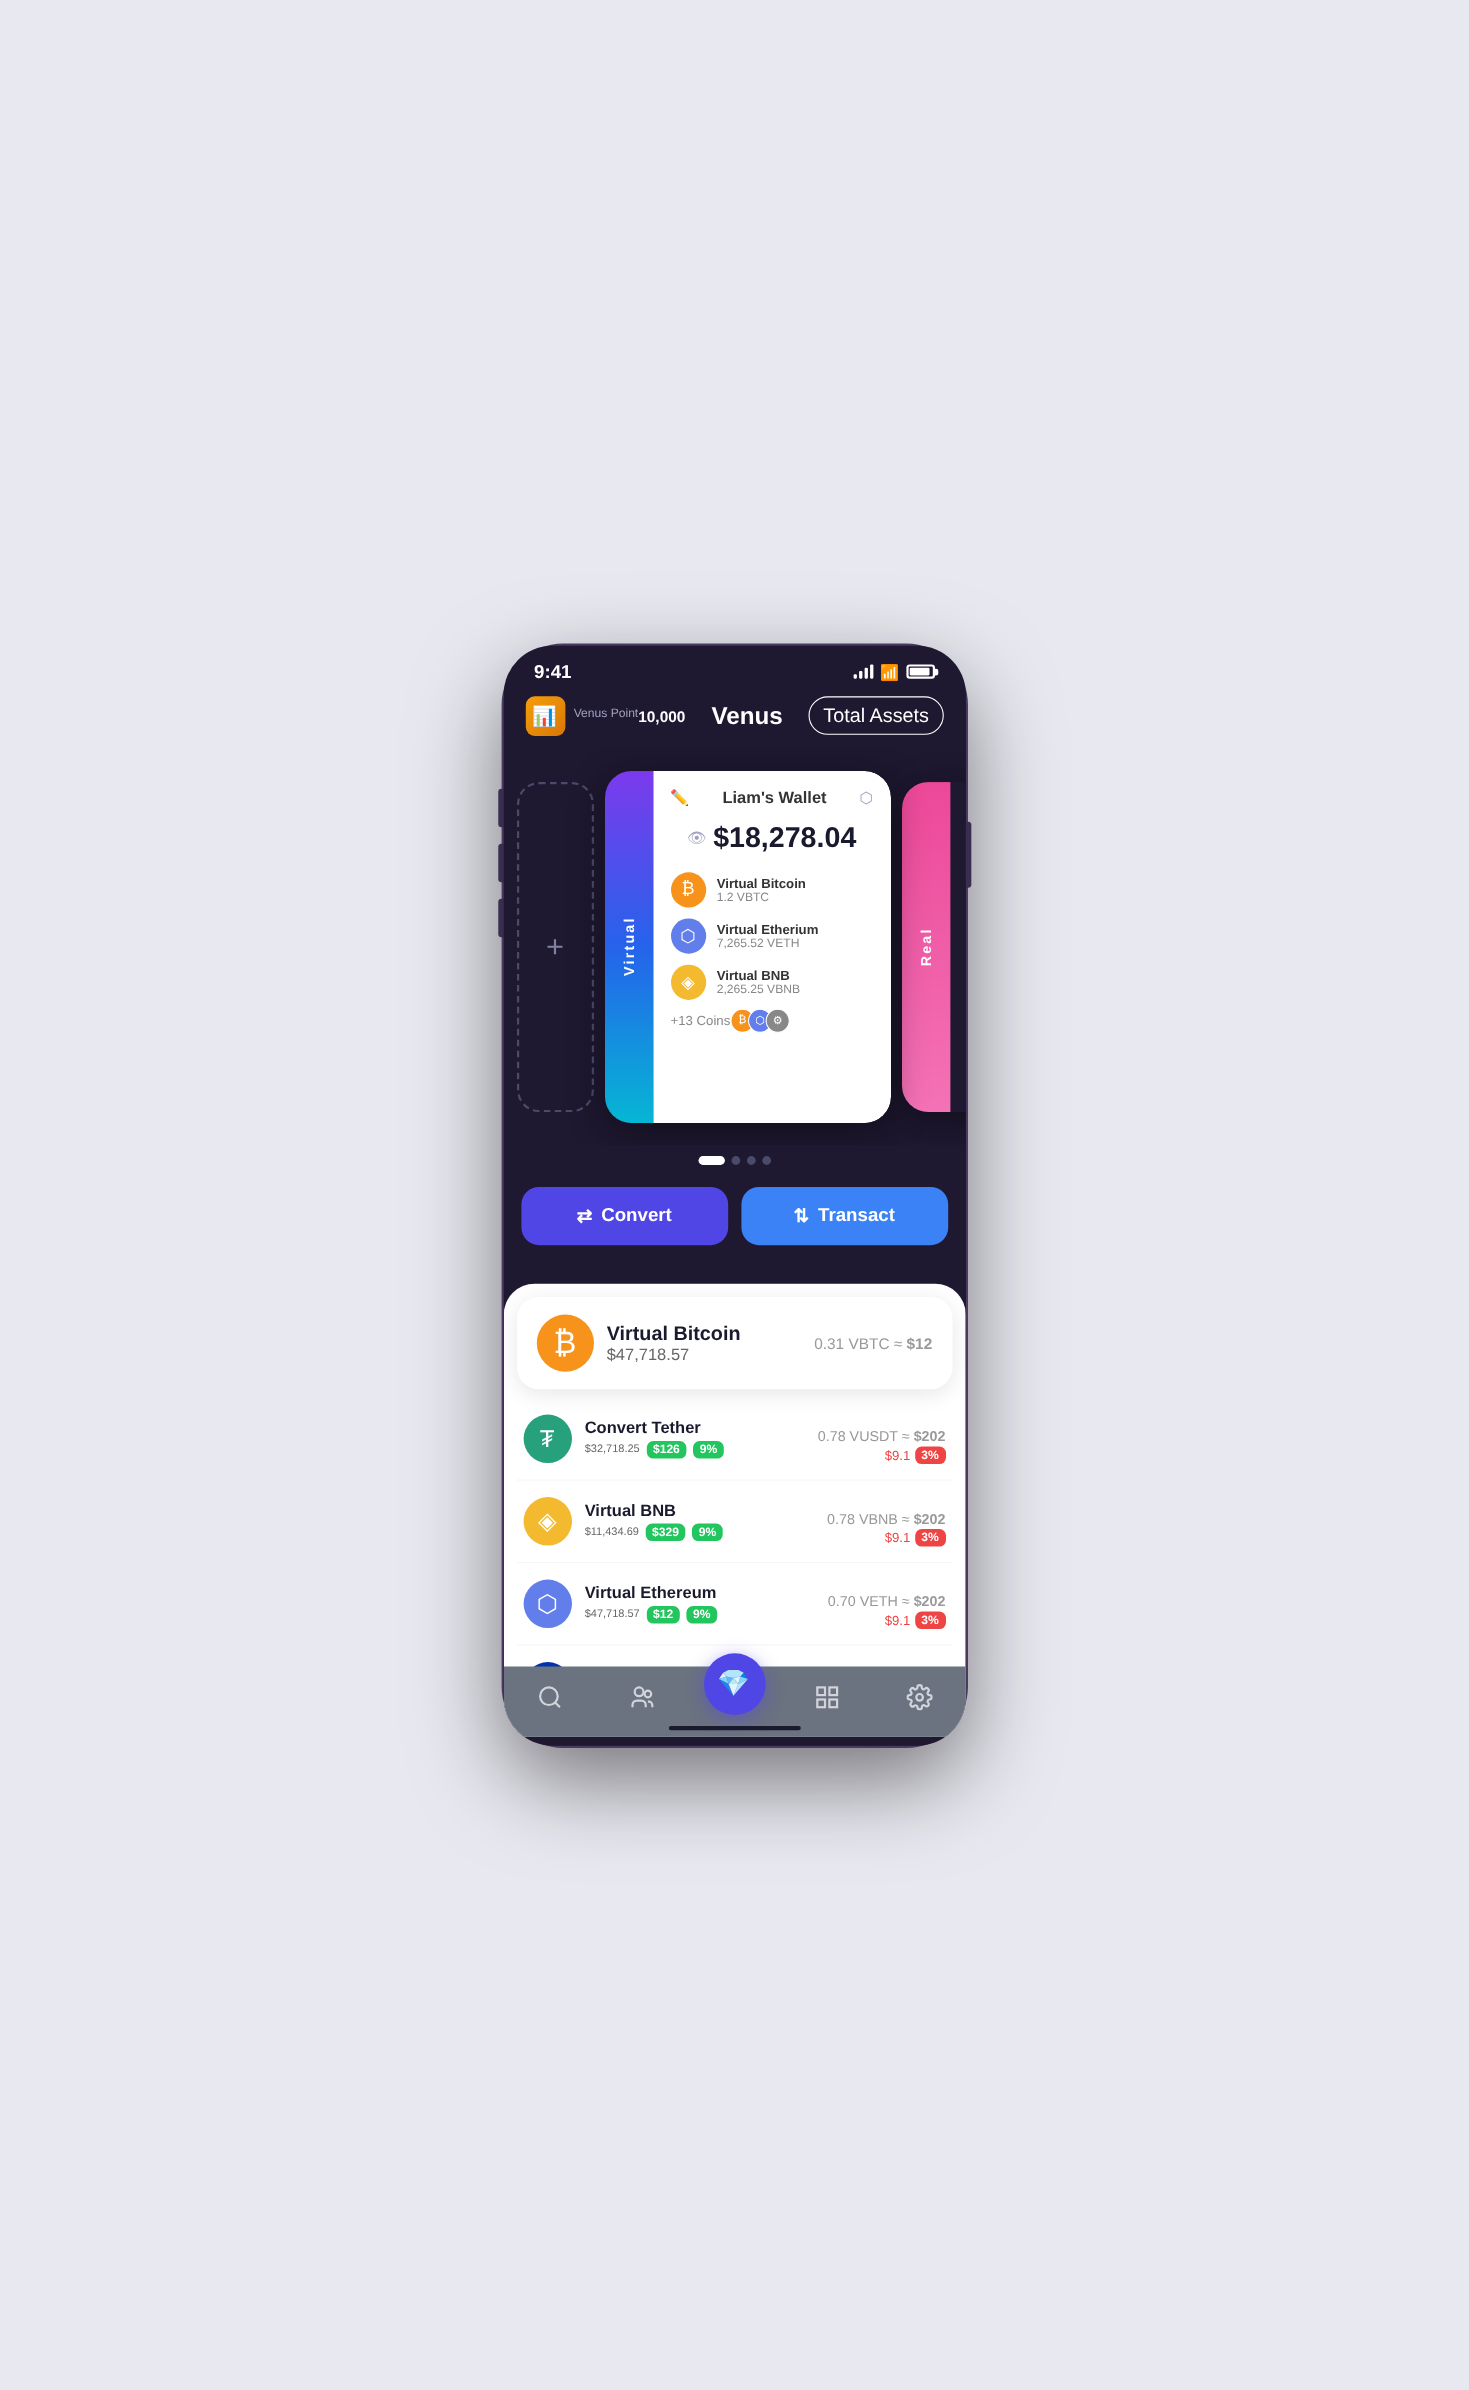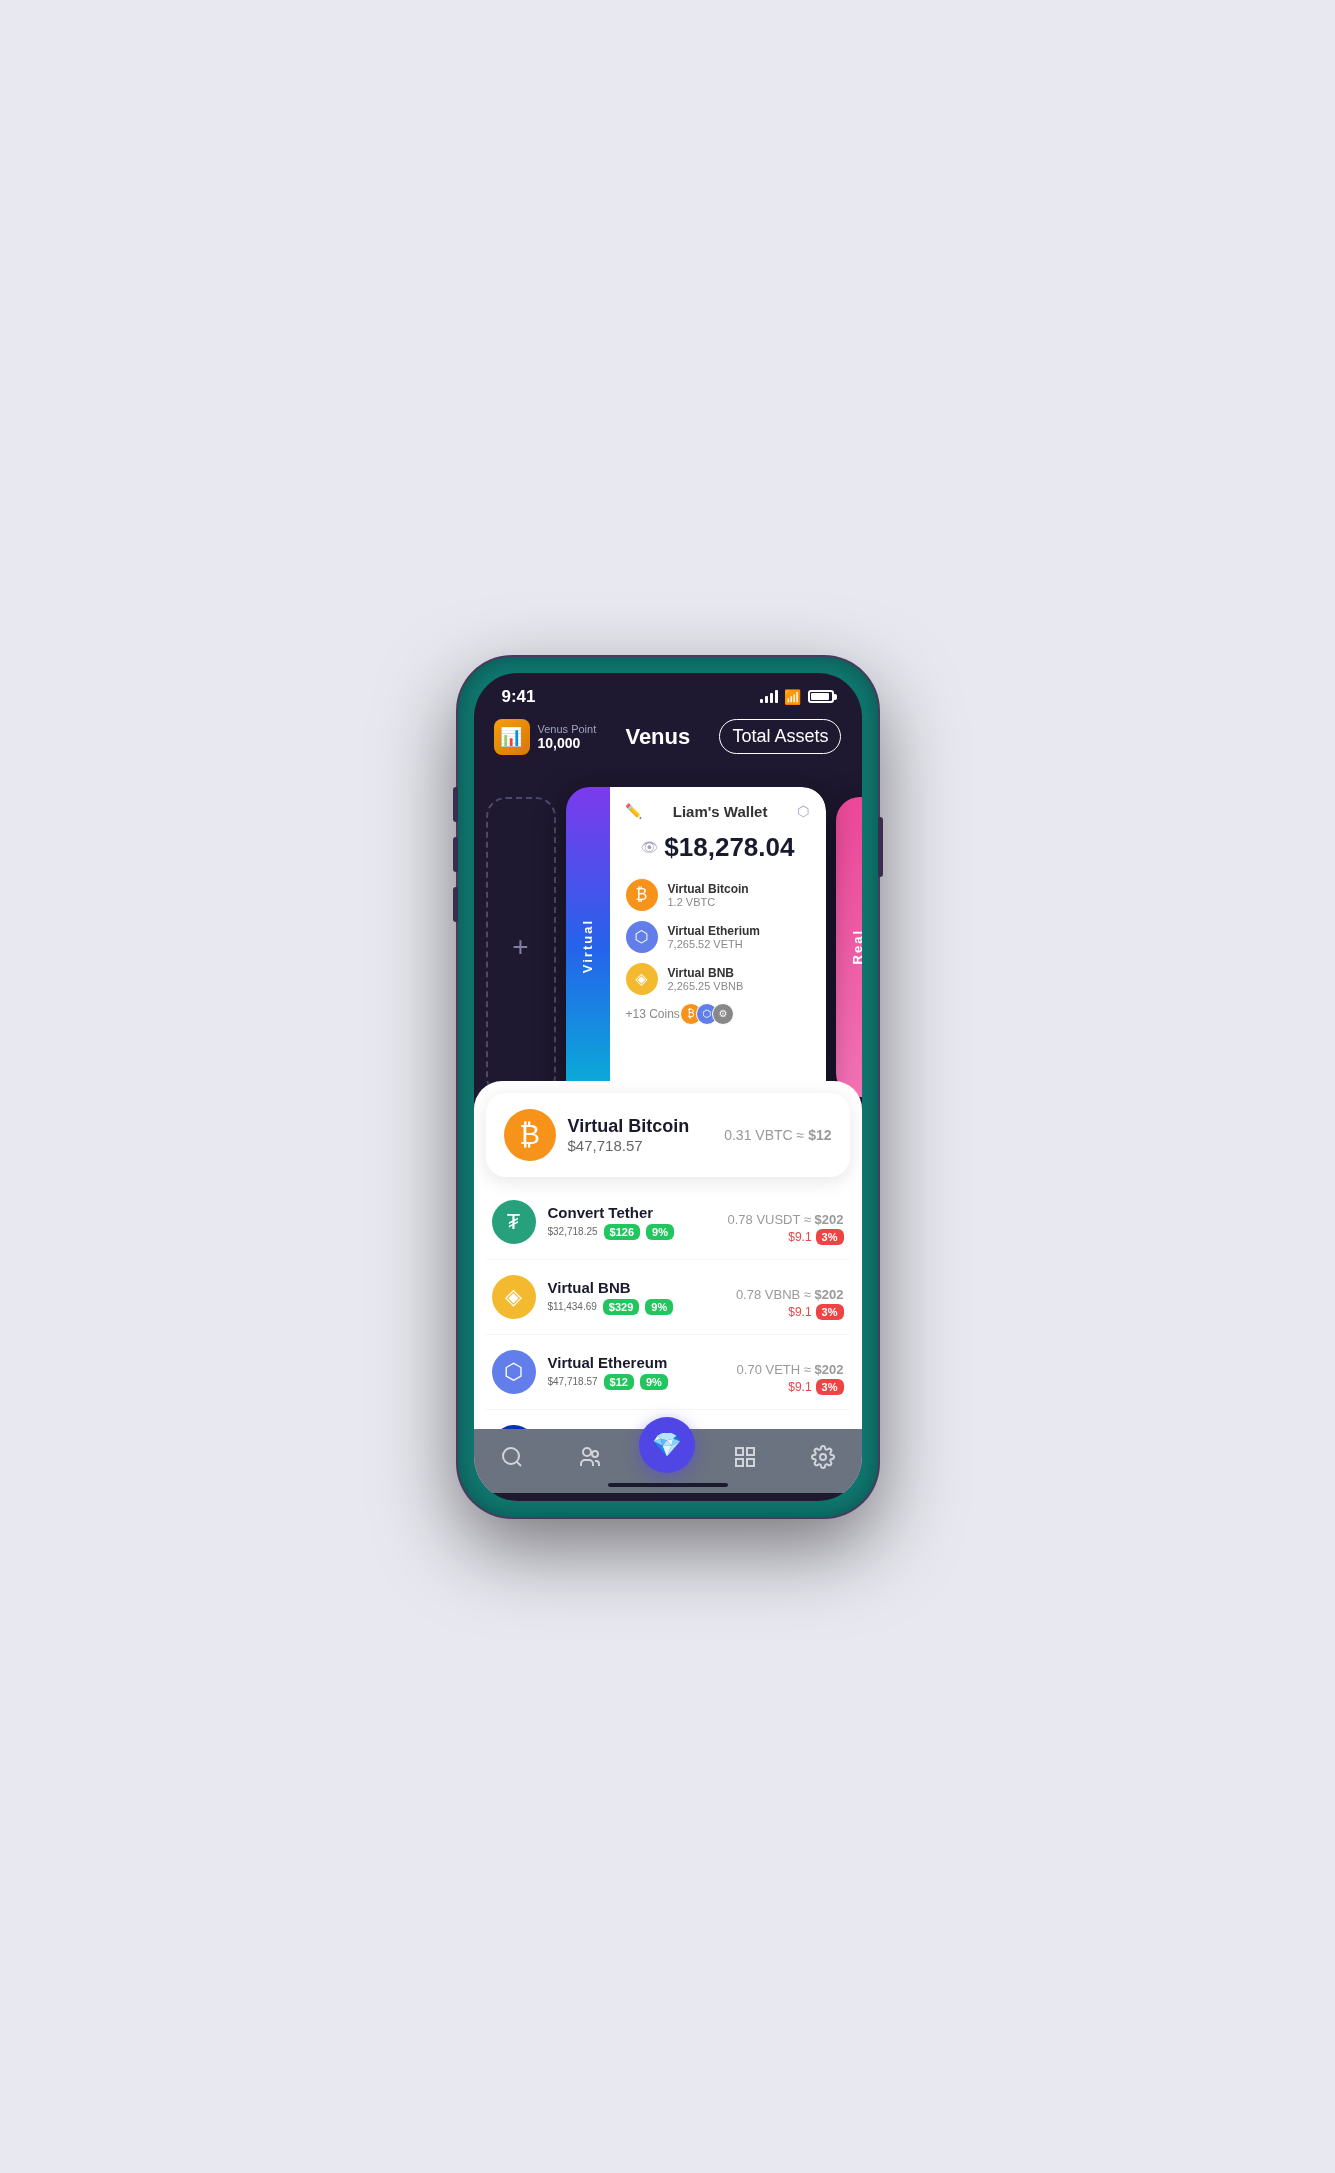--- a/index.html
+++ b/index.html
@@ -7,24 +7,24 @@
       background: #e8e8f0;
       display: flex;
       justify-content: center;
       align-items: center;
       min-height: 100vh;
       font-family: -apple-system, BlinkMacSystemFont, 'Segoe UI', sans-serif;
     }
 
     .phone-outer {
       width: 420px;
-      height: 860px;
-      background: #0f766e;
+      height: 1000px;
+      background: #701a75;
       border-radius: 54px;
-      padding: 16px;
+      padding: 0;
       box-shadow:
         0 0 0 2px #4a3a60,
         0 30px 80px rgba(0,0,0,0.5),
         inset 0 0 20px rgba(0,0,0,0.3);
       position: relative;
     }
 
     
     .phone-outer::before {
       content: '';
@@ -143,21 +143,21 @@
       height: 36px;
       background: linear-gradient(135deg, #f59e0b, #d97706);
       border-radius: 8px;
       display: flex;
       align-items: center;
       justify-content: center;
       font-size: 18px;
     }
     .venus-info {
       display: flex;
-      flex-direction: column;
+      flex-direction: row;
     }
     .venus-label {
       color: #a0a0c0;
       font-size: 11px;
     }
     .venus-value {
       color: white;
       font-size: 14px;
       font-weight: 600;
     }

